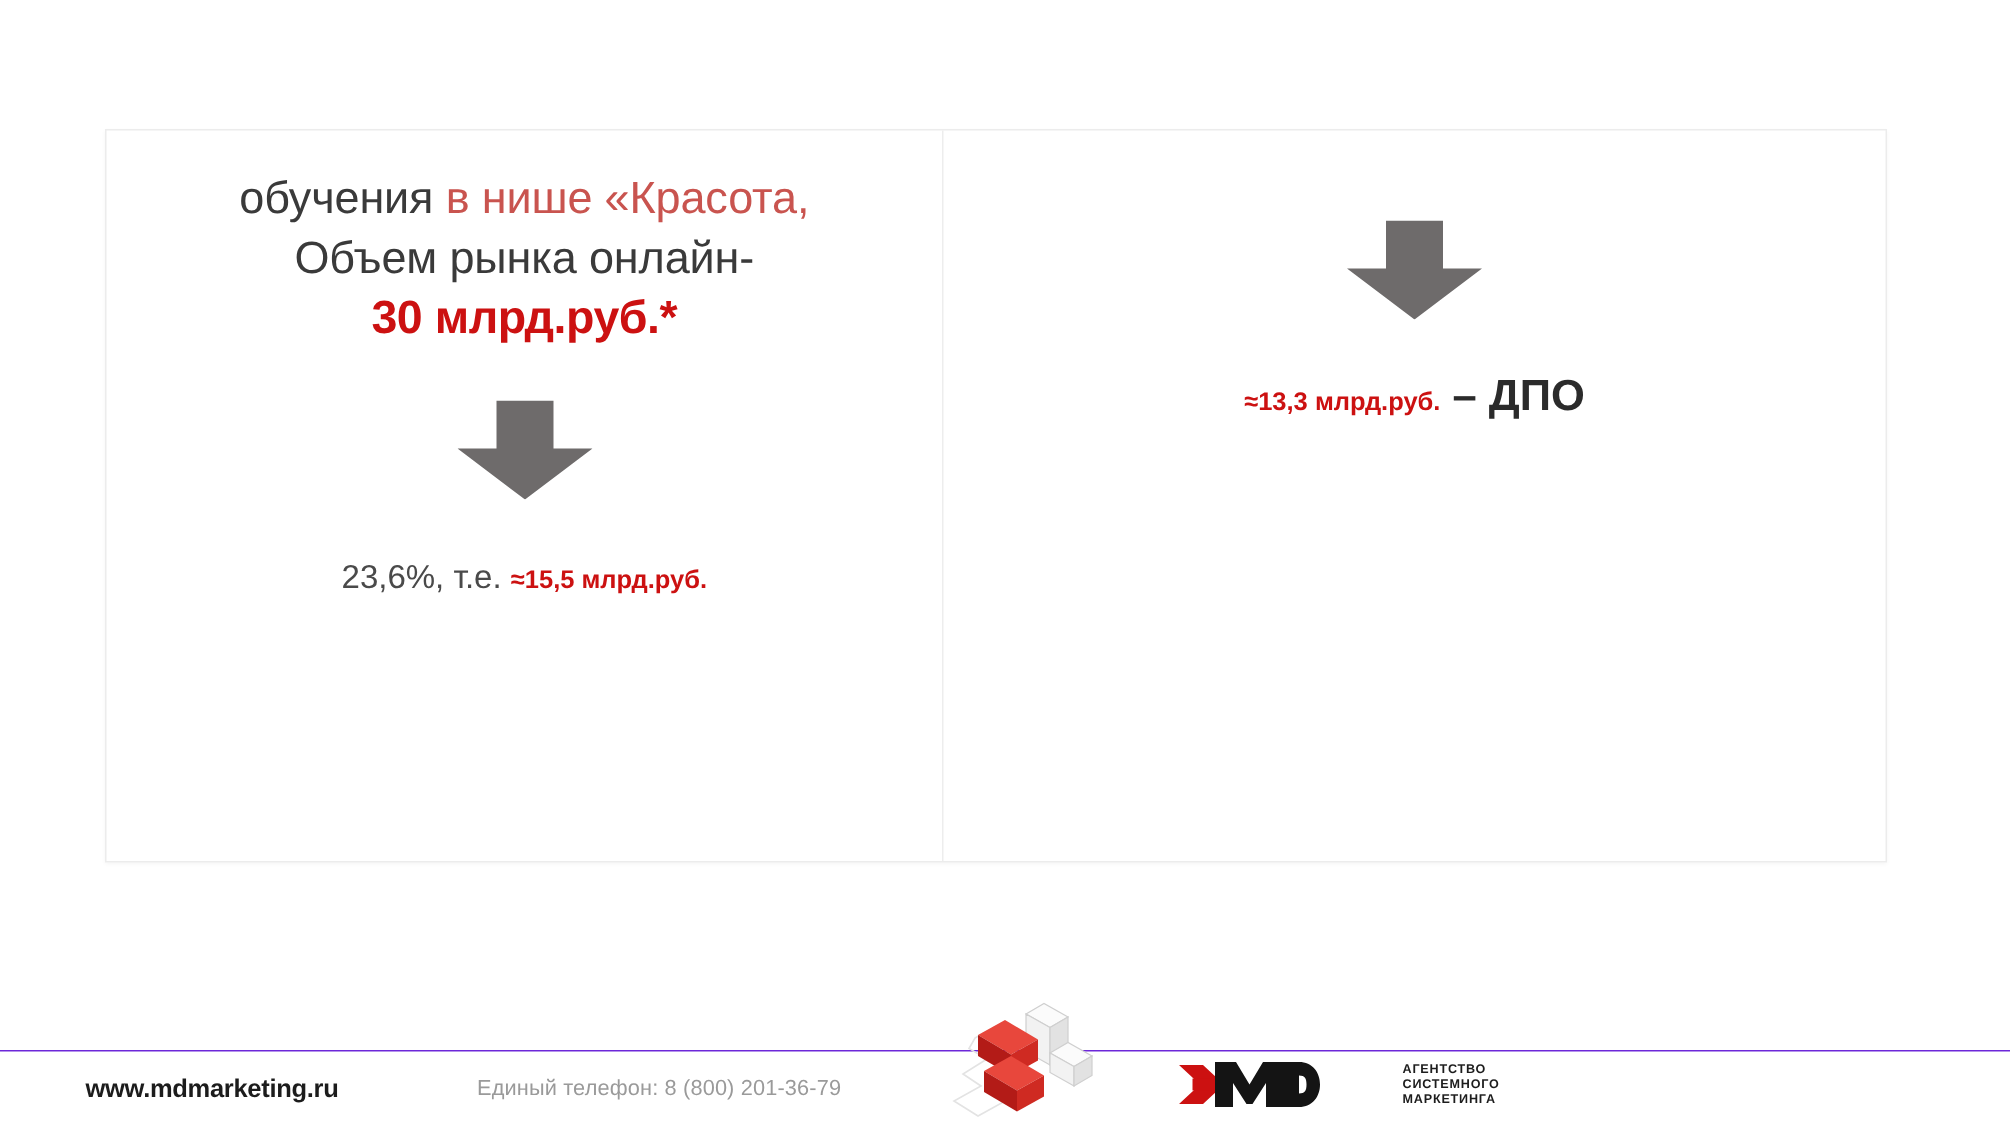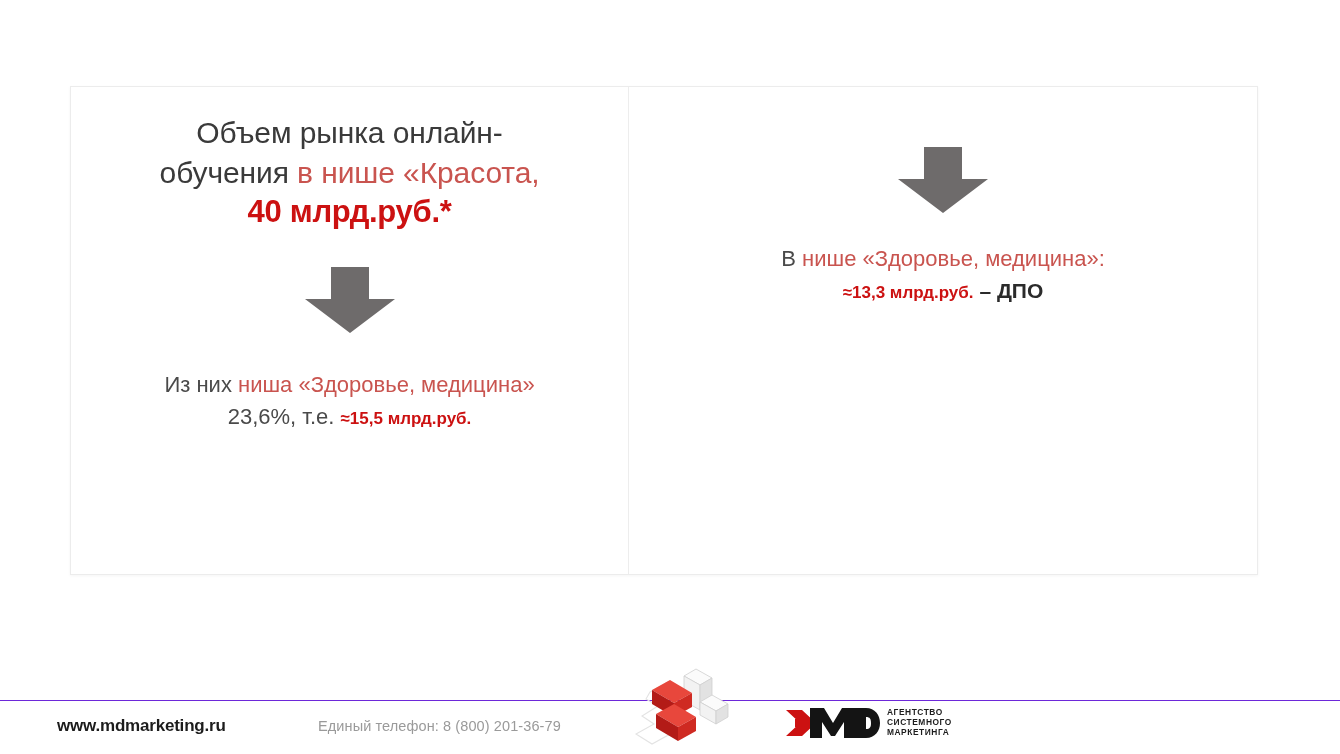--- a/index.html
+++ b/index.html
@@ -71,21 +71,21 @@
   }
   .sub .red-thin { color: #c9544f; }
   .sub .red-bold {
     color: #cc1111;
     font-weight: bold;
     font-size: 17px;
   }
   .sub .dark-bold {
     color: #2b2b2b;
     font-weight: bold;
-    font-size: 21px;
+    font-size: 29px;
   }
   .sub .ln { display: block; }
 
   
   .arrow-wrap {
     margin-top: 34px;
     margin-bottom: 18px;
     display: flex;
     justify-content: center;
     width: 100%;
@@ -153,60 +153,59 @@
     display: flex;
     flex-direction: column;
     justify-content: center;
     line-height: 1.18;
   }
   .md-words span {
     font-size: 8.4px;
     font-weight: bold;
     color: #1d1d1d;
     letter-spacing: 0.55px;
+    margin-left: 48px;
   }
 </style>
 </head>
 <body>
 
 <div class="card">
 
   <div class="col col-left">
     <div class="headline">
+        <span class="ln"><span>обучения </span><span class="red-thin">в нише «Красота,</span></span>
         <span class="ln"><span>Объем рынка онлайн-</span></span>
-        <span class="ln"><span>обучения </span><span class="red-thin">в нише «Красота,</span></span>
-        <span class="ln"><span class="red-bold">40 млрд.руб.*</span></span>
+        <span class="ln"><span class="red-bold">30 млрд.руб.*</span></span>
       </div>
 
     <div class="arrow-wrap">
       <svg class="arrow" viewBox="0 0 90 66">
         <polygon points="26,0 64,0 64,32 90,32 45,66 0,32 26,32" fill="#6e6b6b"></polygon>
       </svg>
     </div>
 
     <div class="spacer-left"></div>
 
     <div class="sub">
-        <span class="ln"><span>Из них </span><span class="red-thin">ниша «Здоровье, медицина»</span></span>
         <span class="ln"><span>23,6%, т.е. </span><span class="red-bold">≈15,5 млрд.руб.</span></span>
       </div>
   </div>
 
   <div class="col col-right">
 
     <div class="arrow-wrap">
       <svg class="arrow" viewBox="0 0 90 66">
         <polygon points="26,0 64,0 64,32 90,32 45,66 0,32 26,32" fill="#6e6b6b"></polygon>
       </svg>
     </div>
 
     <div class="spacer-right"></div>
 
     <div class="sub">
-        <span class="ln"><span>В </span><span class="red-thin">нише «Здоровье, медицина»:</span></span>
         <span class="ln"><span class="red-bold">≈13,3 млрд.руб.</span><span class="dark-bold"> – ДПО</span></span>
       </div>
   </div>
 </div>
 
 <div class="footer">
   <div class="footer-site">www.mdmarketing.ru</div>
   <div class="footer-phone">Единый телефон: 8 (800) 201-36-79</div>
 </div>
 

